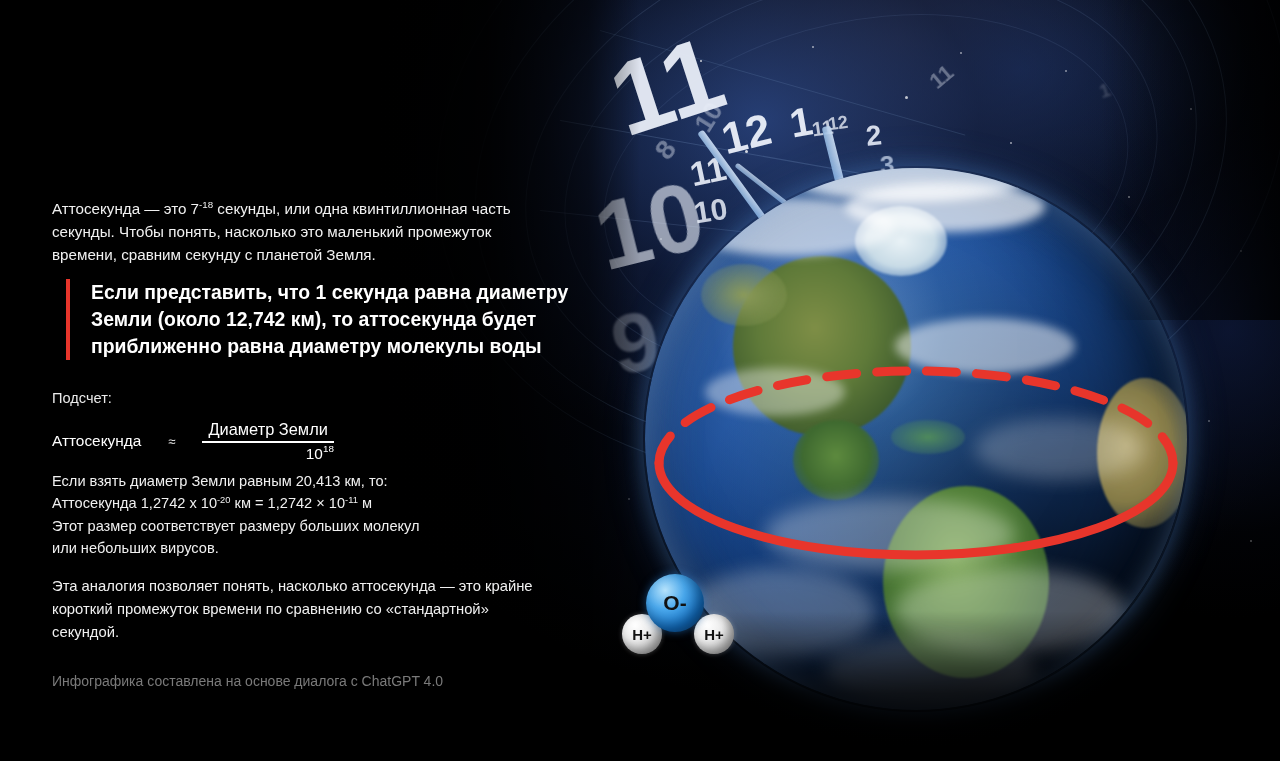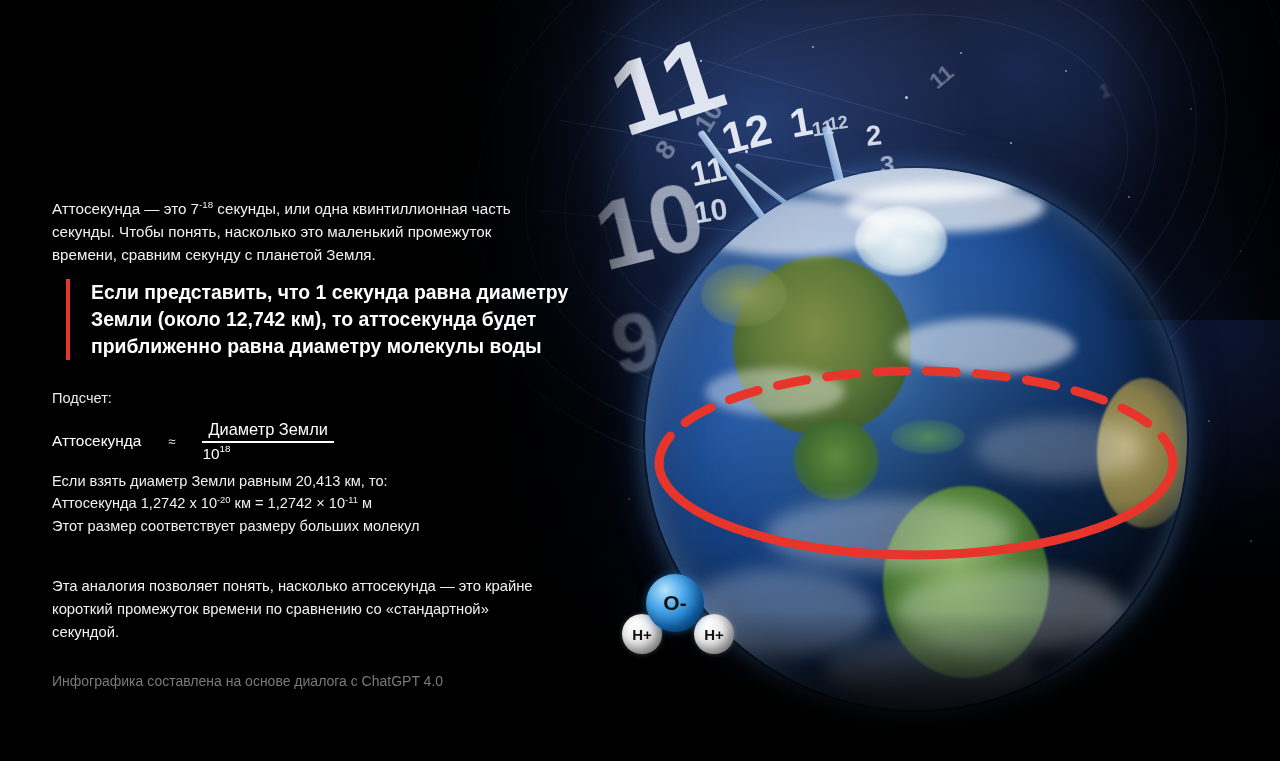--- a/index.html
+++ b/index.html
@@ -163,21 +163,21 @@
     position: absolute; left: 52px; top: 390px;
     font-size: 14.6px; color: #eaeaea;
   }
 
   .formula {
     position: absolute; left: 52px; top: 420px;
     display: flex; align-items: center; gap: 27px;
     font-size: 15.4px; color: #ffffff;
   }
   .formula .approx { font-size: 13px; opacity: .95; }
-  .frac { display: inline-flex; flex-direction: column; align-items: flex-start; }
+  .frac { display: inline-flex; flex-direction: column; align-items: flex-end; }
   .frac .num { font-size: 16.4px; padding: 0 6px 2px 6px; white-space: nowrap; }
   .frac .bar { width: 100%; height: 1.6px; background: #ffffff; }
   .frac .den { font-size: 15.4px; padding-top: 2px; }
 
   .calc-lines {
     position: absolute; left: 52px; top: 470px; width: 500px;
     font-size: 14.6px; line-height: 1.54; color: #f0f0f0;
   }
   .conclusion {
     position: absolute; left: 52px; top: 575px; width: 500px;
@@ -309,19 +309,20 @@
       <span class="num">Диаметр Земли</span>
       <span class="bar"></span>
       <span class="den"><span>10</span><sup>18</sup></span>
     </span>
   </div>
 
   <div class="calc-lines">
     <div><span>Если взять диаметр Земли равным 20,413 км, то:</span></div>
     <div><span>Аттосекунда 1,2742 x 10</span><sup>-20</sup><span> км = 1,2742 × 10</span><sup>-11</sup><span> м</span></div>
     <div><span>Этот размер соответствует размеру больших молекул</span></div>
+    <div><span>или небольших вирусов.</span></div>
   </div>
 
   <div class="conclusion">Эта аналогия позволяет понять, насколько аттосекунда — это крайне короткий промежуток времени по сравнению со «стандартной» секундой.</div>
 
   <div class="credit">Инфографика составлена на основе диалога с ChatGPT 4.0</div>
 
 </div>
 
 </body></html>

